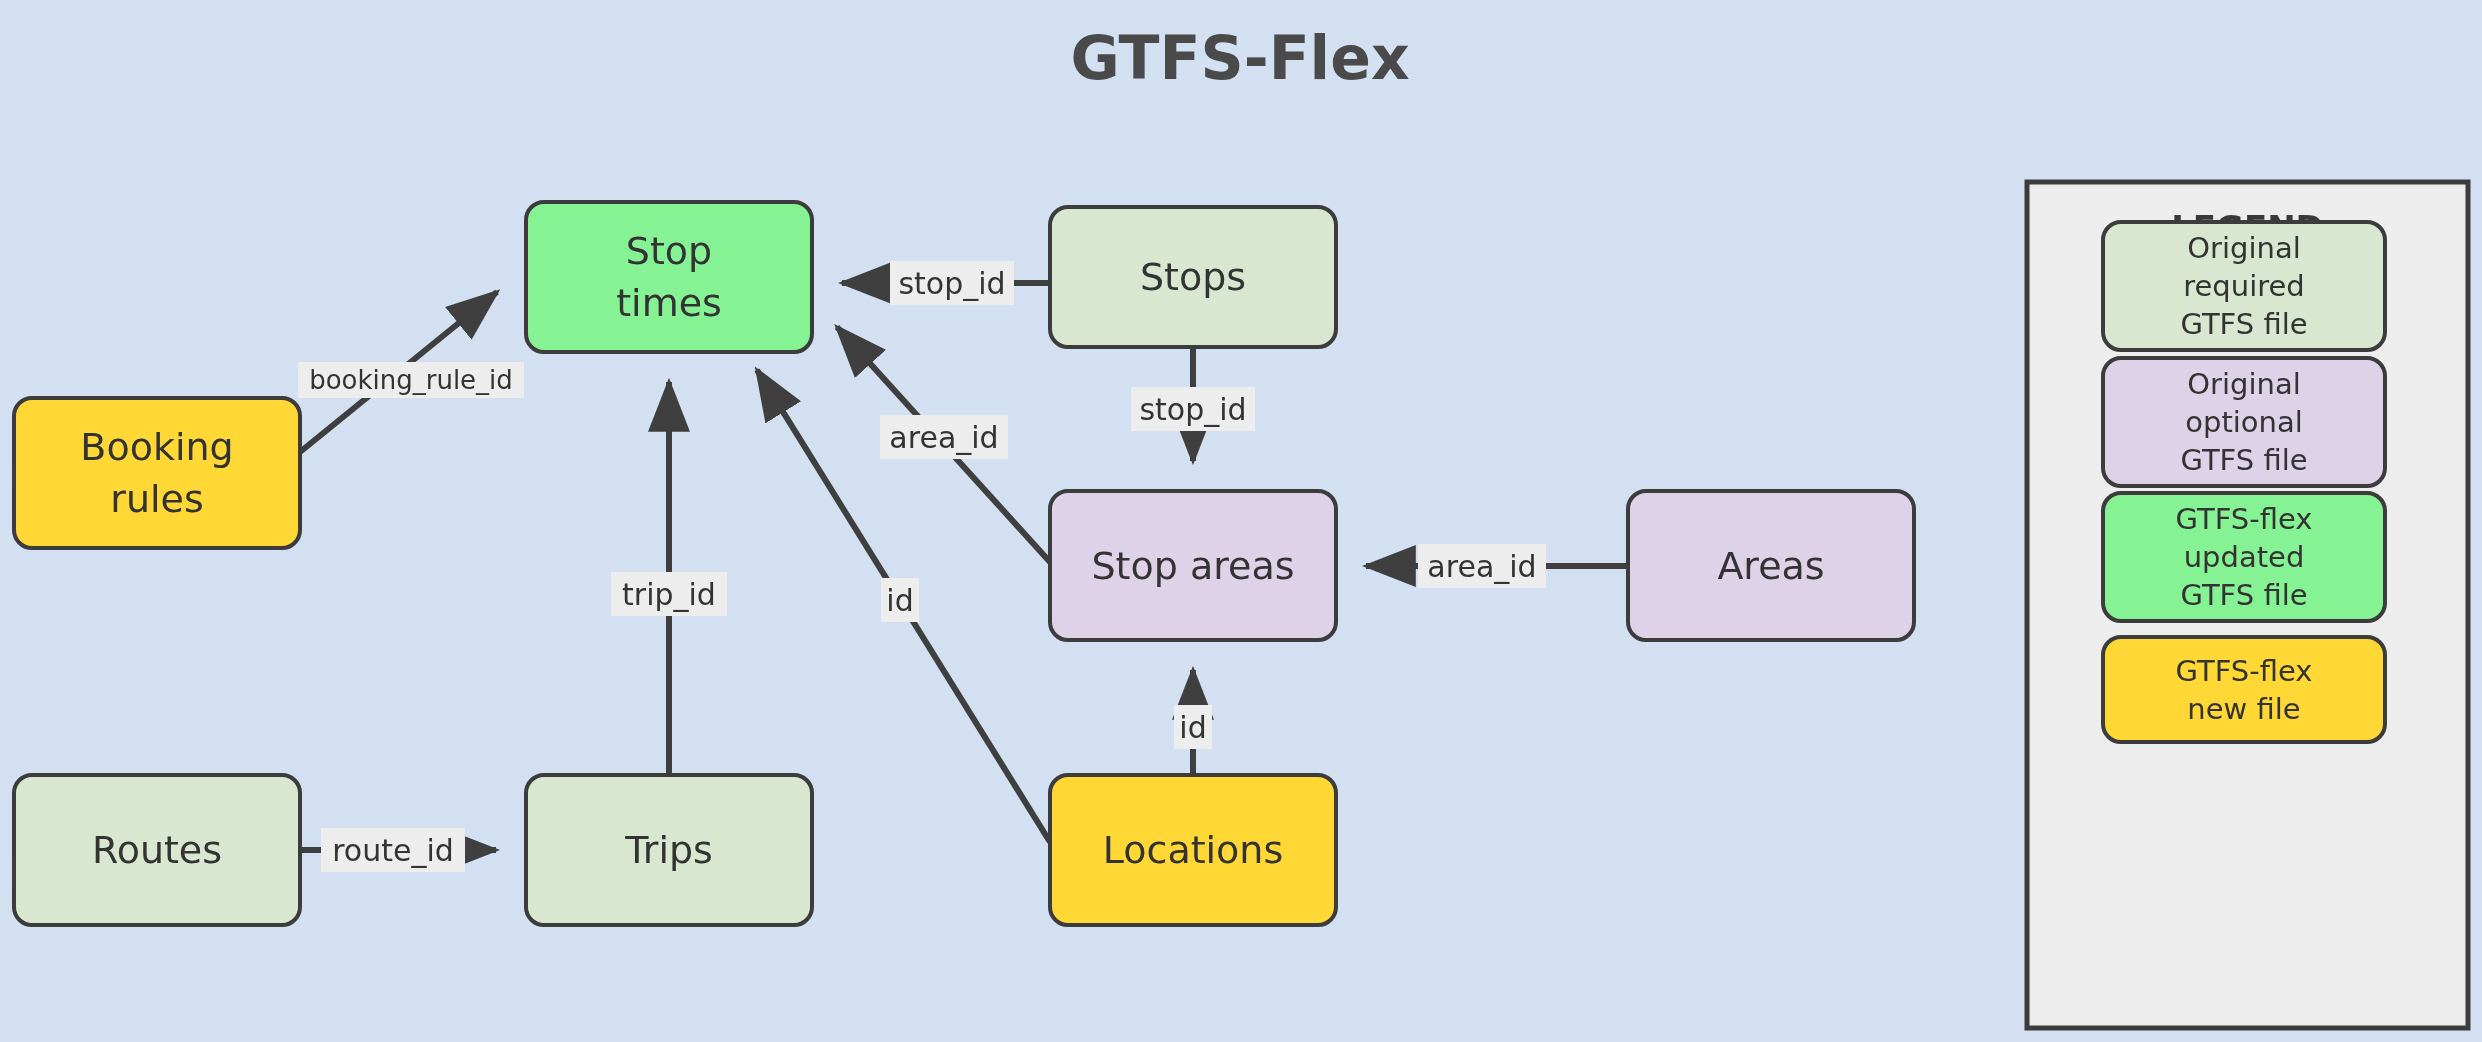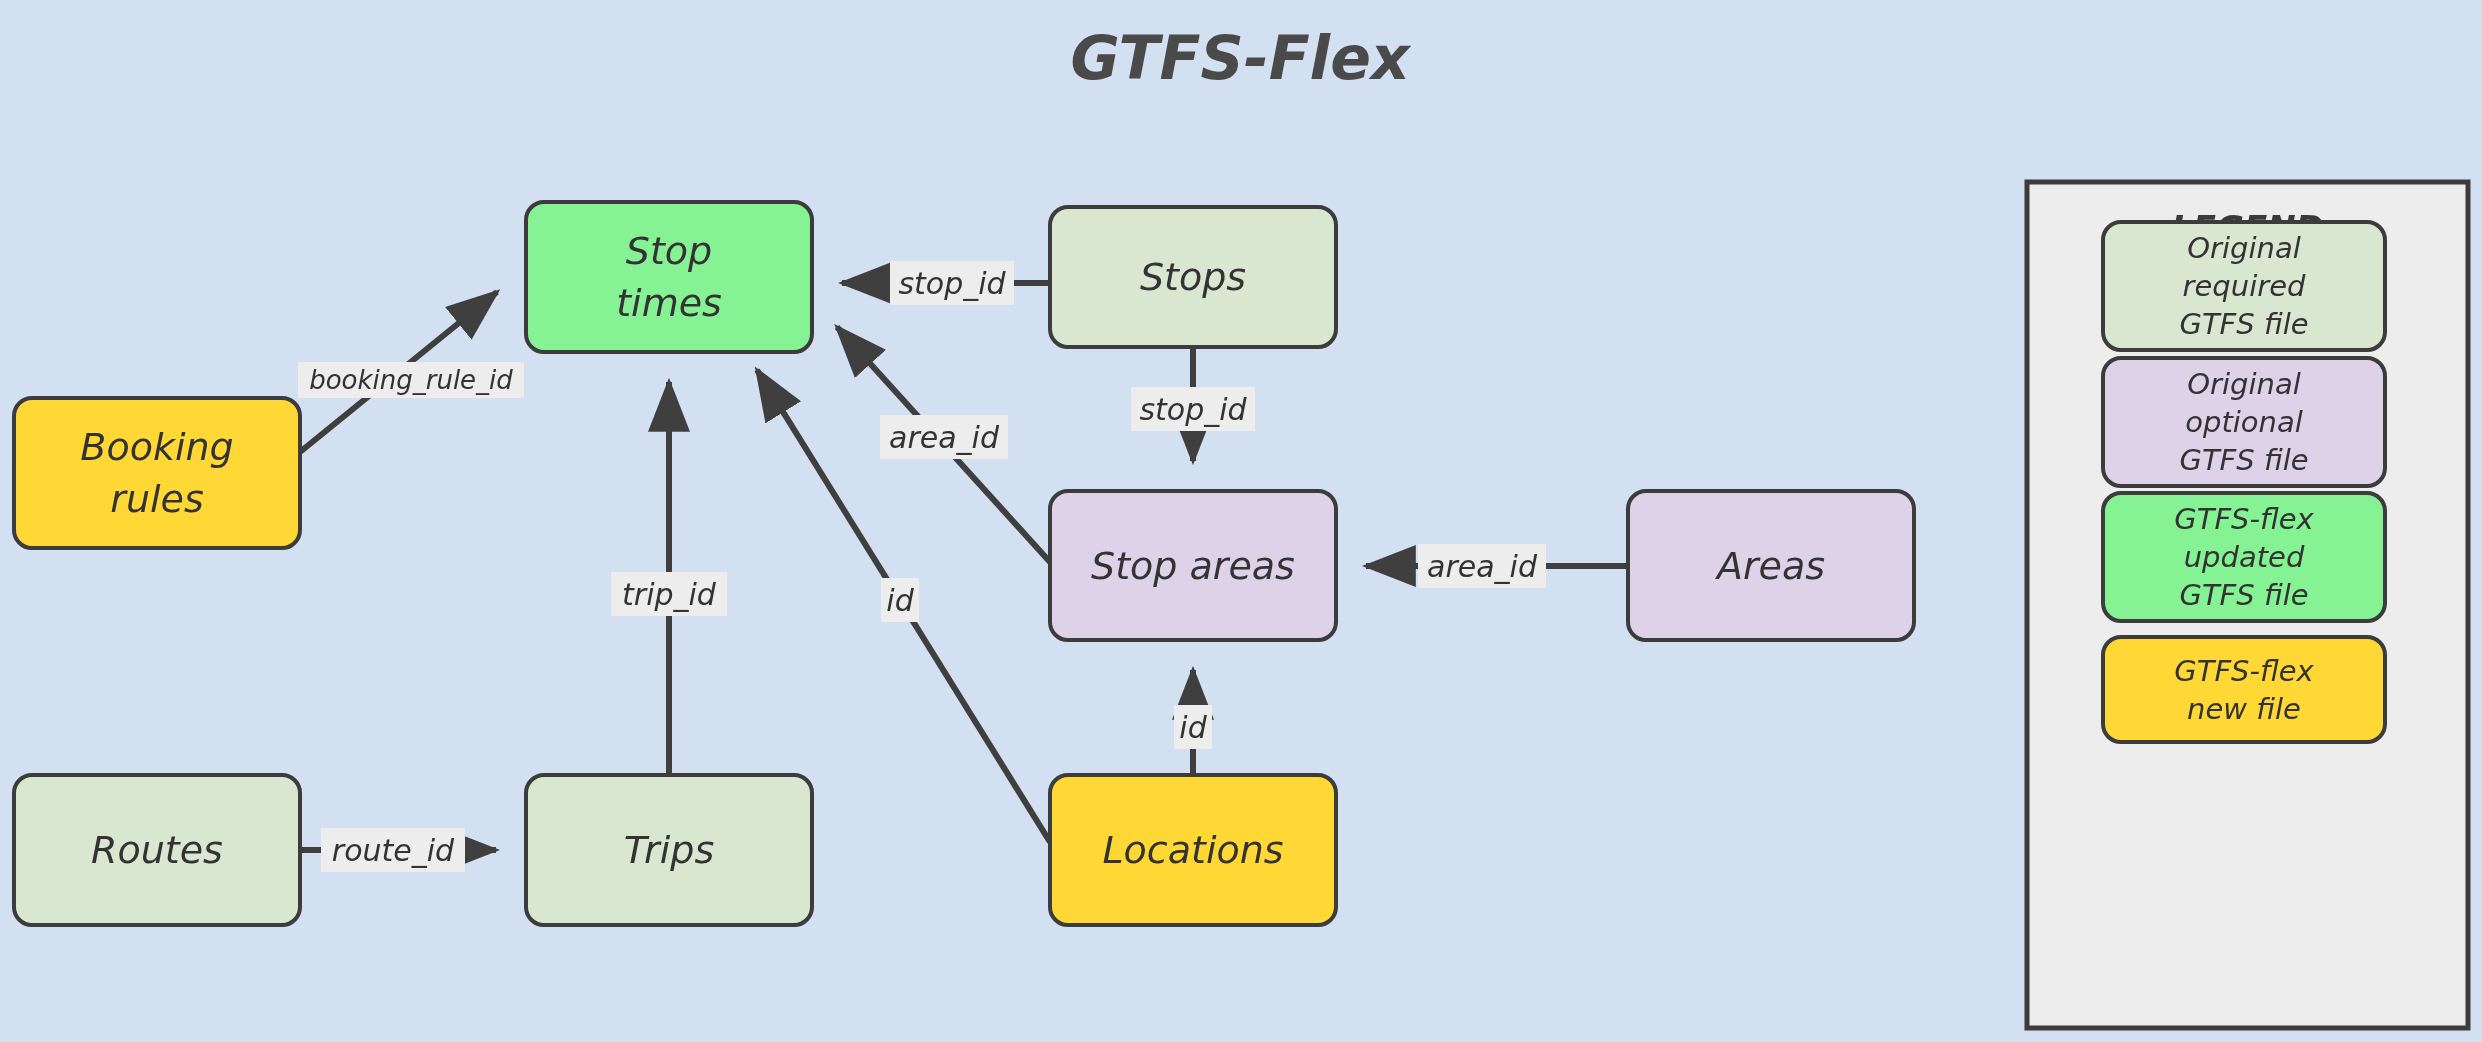--- a/index.html
+++ b/index.html
@@ -10,21 +10,20 @@
     width: 2482px;
     height: 1042px;
     background: #d2e0f2;
     font-family: "DejaVu Sans", sans-serif;
     overflow: hidden;
   }
   #root {
     position: relative;
     width: 2482px;
     height: 798px;
-    font-style: italic;
   }
   .diagram-svg {
     position: absolute;
     top: 0;
     left: 0;
     width: 2482px;
     height: 1042px;
   }
   .node-rect {
     stroke: #3c3c3c;

